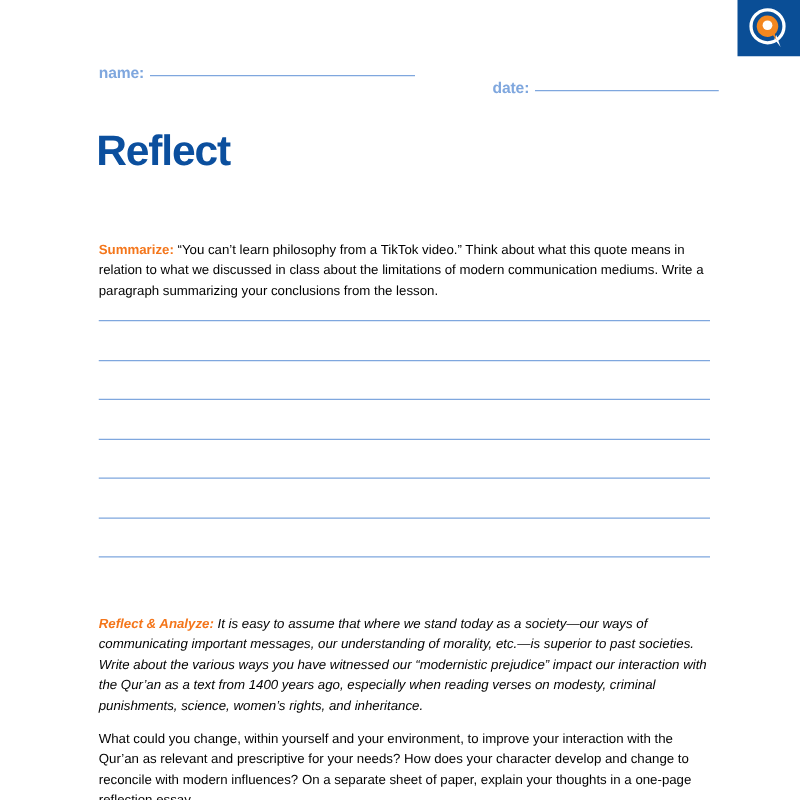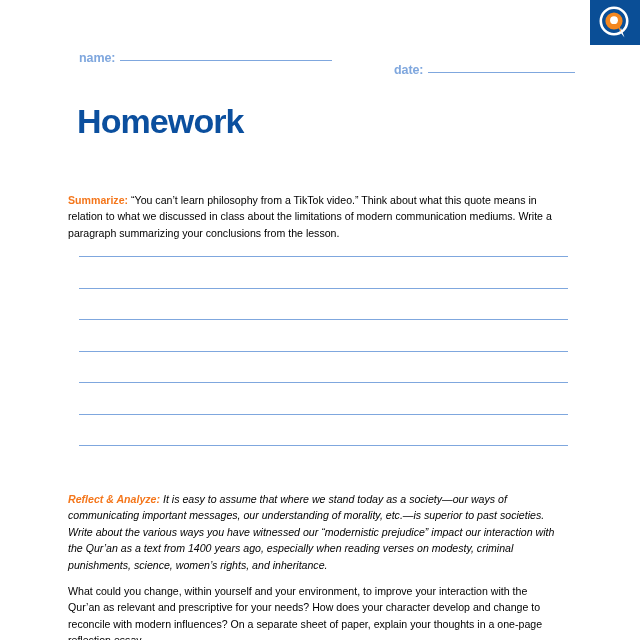--- a/index.html
+++ b/index.html
@@ -78,21 +78,21 @@
     color: #0b4f9e;
     font-size: 34px;
     font-weight: bold;
     letter-spacing: -0.9px;
     line-height: 1.05;
   }
 
   
   .prompt {
     position: absolute;
-    left: 68px;
+    left: 79px;
     width: 489px;
     font-size: 10.6px;
     line-height: 16.6px;
     color: #000000;
     text-align: left;
   }
   .prompt-summarize { top: 181px; }
   .prompt-reflect   { top: 480px; font-style: italic; }
   .prompt-essay     { top: 572px; }
 
@@ -141,21 +141,21 @@
     <div class="field field-name">
       <span class="field-label">name:</span>
       <span class="field-line"></span>
     </div>
     <div class="field field-date">
       <span class="field-label">date:</span>
       <span class="field-line"></span>
     </div>
   </div>
 
-  <div class="title">Homework</div>
+  <div class="title">Reflect</div>
 
   <p class="prompt prompt-summarize"><span class="lead">Summarize:</span><span> “You can’t learn philosophy from a TikTok video.” Think about what this quote means in relation to what we discussed in class about the limitations of modern communication mediums. Write a paragraph summarizing your conclusions from the lesson.</span></p>
 
   <div class="writing-lines">
     <div class="writing-line" style="top:7px"></div>
     <div class="writing-line" style="top:38.5px"></div>
     <div class="writing-line" style="top:70px"></div>
     <div class="writing-line" style="top:101.5px"></div>
     <div class="writing-line" style="top:133px"></div>
     <div class="writing-line" style="top:164.5px"></div>

